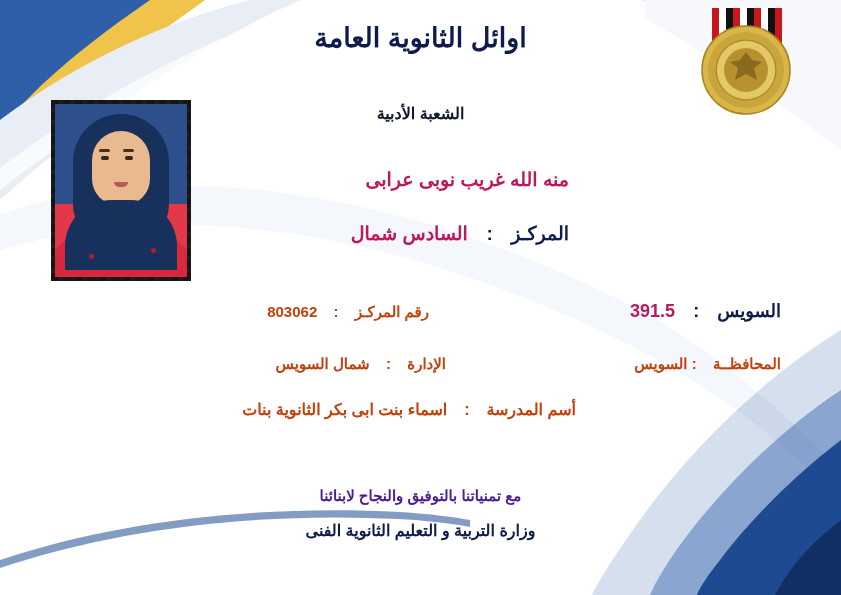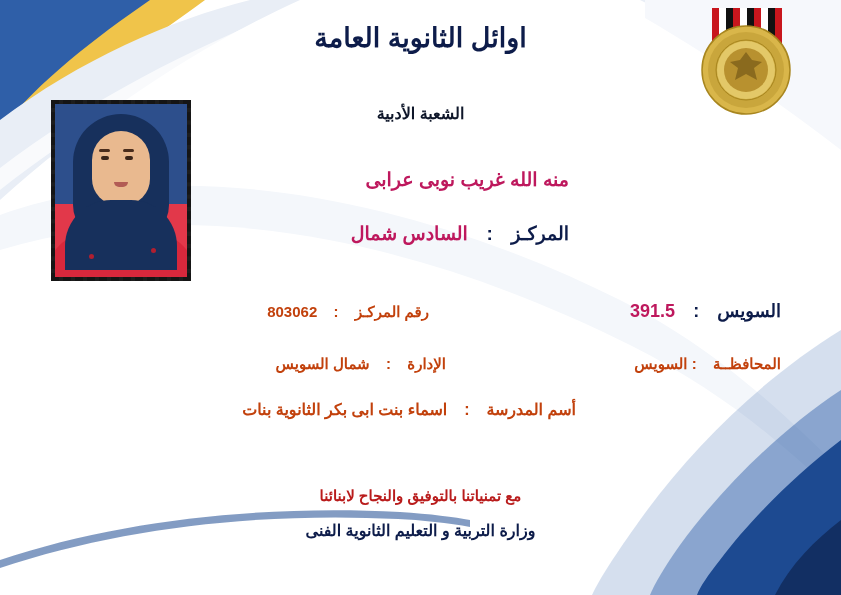--- a/index.html
+++ b/index.html
@@ -111,21 +111,21 @@
   #total-row{top:300px;right:60px;font-size:18px;}
   #seat-row{top:303px;right:412px;font-size:15px;}
 
   #gov-row{top:355px;right:60px;font-size:15px;}
   #admin-row{top:355px;right:395px;font-size:15px;}
 
   #school-row{top:400px;right:265px;font-size:16px;}
 
   
   .ftr{position:absolute;left:0;right:0;text-align:center;direction:rtl;}
-  #wish{top:487px;font-size:15px;font-weight:bold;color:#b91c1c;}
+  #wish{top:487px;font-size:15px;font-weight:bold;color:#4c1d95;}
   #ministry{top:521px;font-size:16px;font-weight:bold;color:#0d1c4a;}
 
   .sp{display:inline-block;width:8px;}
 </style>
 </head>
 <body>
 
 <div id="page">
 
   <div class="bg">

